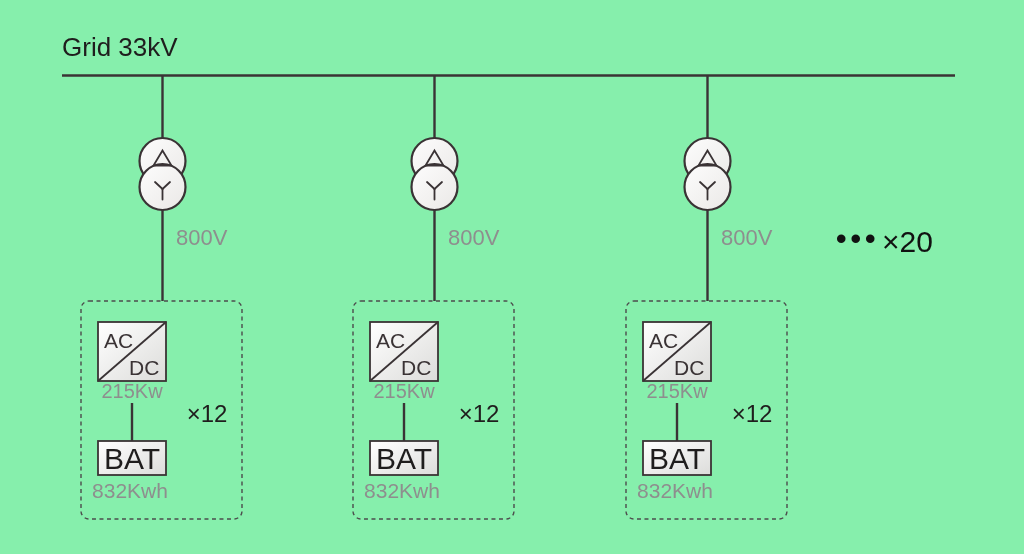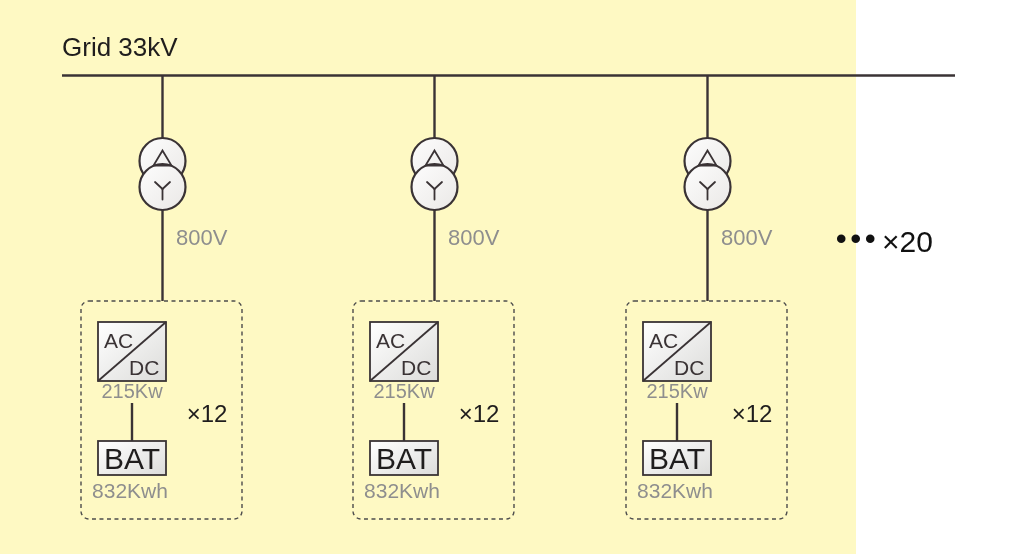--- a/index.html
+++ b/index.html
@@ -6,23 +6,23 @@
     margin: 0;
     padding: 0;
     background: #ffffff;
     width: 1024px;
     height: 554px;
     overflow: hidden;
     font-family: "Liberation Sans", sans-serif;
   }
   .diagram-wrap {
     position: relative;
-    width: 856px;
+    width: 1024px;
     height: 554px;
-    background: #fef9c3;
+    background: #86efac;
   }
   svg { display: block; }
   text {
     font-family: "Liberation Sans", sans-serif;
   }
   .title-text { font-size: 26px; fill: #1f1d1d; }
   .muted-label { font-size: 22px; fill: #8e8e8e; }
   .small-muted-label { font-size: 20px; fill: #8e8e8e; }
   .cap-muted-label { font-size: 21px; fill: #8e8e8e; }
   .count-label { font-size: 24px; fill: #1f1d1d; }

